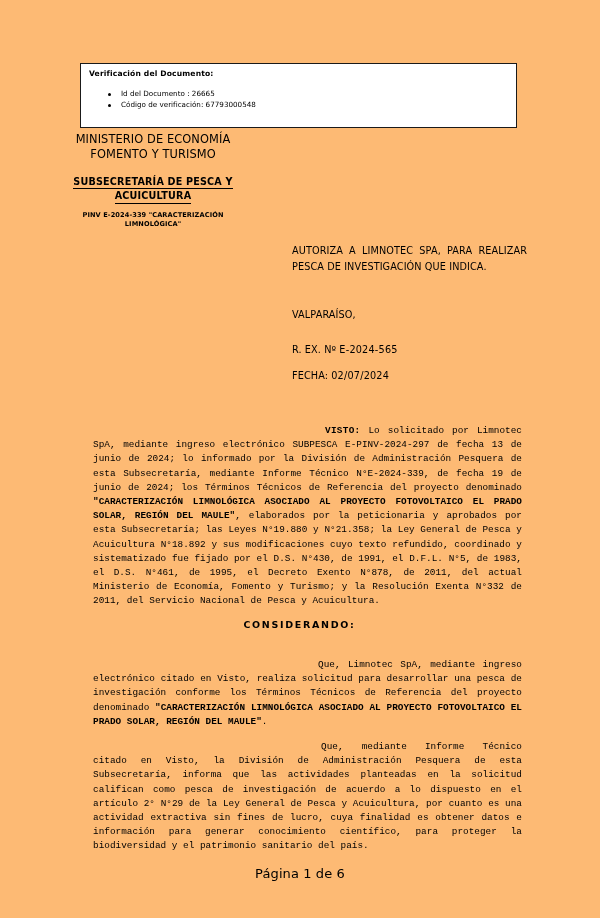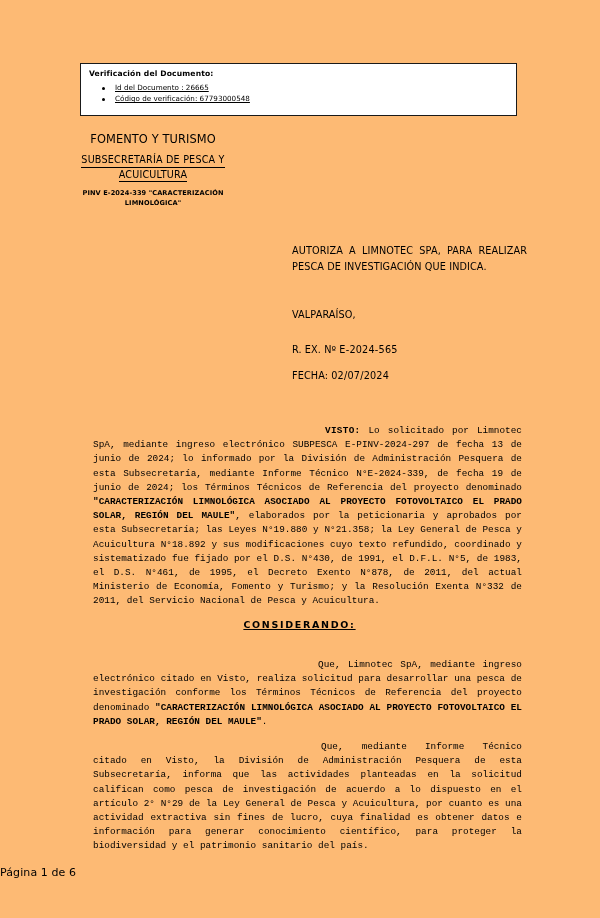--- a/index.html
+++ b/index.html
@@ -35,24 +35,23 @@
     background: #ffffff;
   }
   .verif-title {
     font-size: 7.6px;
     font-weight: bold;
     letter-spacing: 0.15px;
     line-height: 1.35;
     margin-bottom: 1px;
   }
   .verif-list {
-    margin: 4px;
+    margin: 10px;
     padding: 0;
     list-style: none;
-    text-decoration: underline;
   }
   .verif-list li {
     font-size: 7.2px;
     line-height: 1.5;
     padding-left: 22px;
     position: relative;
     white-space: nowrap;
   }
   .verif-list li::before {
     content: "";
@@ -78,23 +77,23 @@
     line-height: 1.35;
     letter-spacing: 0.1px;
     white-space: nowrap;
   }
   .ministry-l2 {
     font-size: 11.4px;
     line-height: 1.35;
     letter-spacing: 0.1px;
   }
   .subsec {
-    margin-top: 6px;
+    margin-top: 12px;
     font-size: 9.6px;
-    font-weight: normal;
+    font-weight: bold;
     line-height: 1.4;
     letter-spacing: 0.2px;
   }
   .subsec span {
     border-bottom: 1.2px solid #000;
     display: inline-block;
     padding-bottom: 0px;
   }
   .pinv {
     margin-top: 7px;
@@ -176,21 +175,20 @@
 
   .considerando {
     position: absolute;
     left: 77px;
     top: 619px;
     width: 445px;
     text-align: center;
     font-size: 9.5px;
     font-weight: bold;
     letter-spacing: 1.7px;
-    text-decoration: underline;
   }
 
   .para-c1 {
     position: absolute;
     left: 77px;
     top: 658px;
     width: 445px;
   }
   .para-c2 {
     position: absolute;
@@ -198,39 +196,40 @@
     top: 740px;
     width: 445px;
   }
 
   
   .footer {
     position: absolute;
     left: 0;
     top: 866px;
     width: 600px;
-    text-align: left;
-    font-size: 11px;
+    text-align: center;
+    font-size: 13px;
     letter-spacing: 0.1px;
   }
 </style>
 </head>
 <body>
 
 <div class="page">
 
   <div class="verif-box">
     <div class="verif-title">Verificación del Documento:</div>
     <ul class="verif-list">
       <li>Id del Documento : 26665</li>
       <li>Código de verificación: 67793000548</li>
     </ul>
   </div>
 
   <div class="ministry">
+    <div class="ministry-l1">MINISTERIO DE ECONOMÍA</div>
     <div class="ministry-l2">FOMENTO Y TURISMO</div>
     <div class="subsec">
       <span>SUBSECRETARÍA DE PESCA Y</span><br>
       <span>ACUICULTURA</span>
     </div>
     <div class="pinv">
       <span>PINV E-2024-339 "CARACTERIZACIÓN</span><br>
       <span>LIMNOLÓGICA"</span>
     </div>
   </div>

